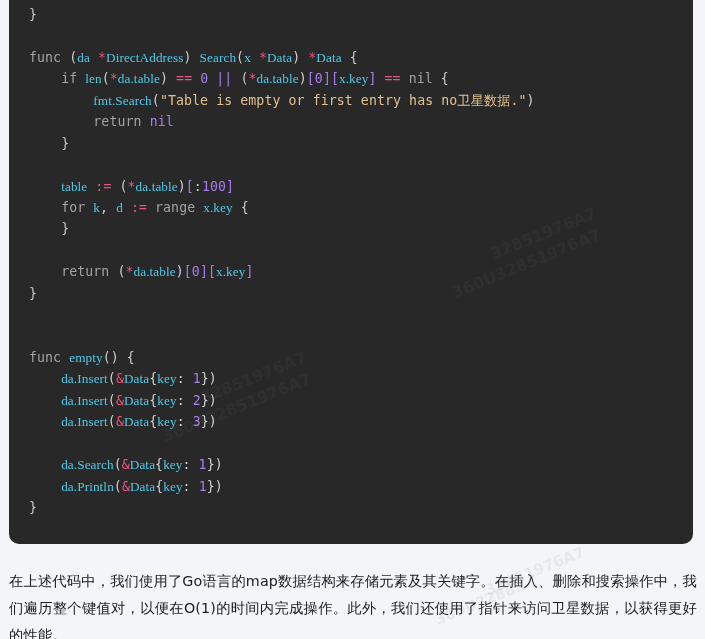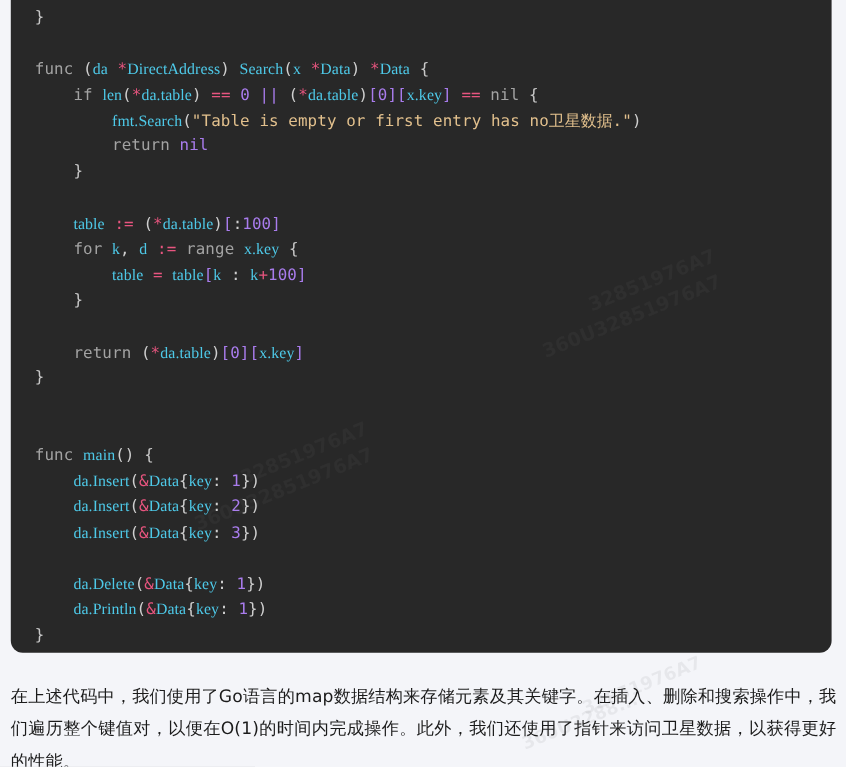--- a/index.html
+++ b/index.html
@@ -115,33 +115,32 @@
         <div class="code-line"><span class="br">}</span></div>
         <div class="code-line">&nbsp;</div>
         <div class="code-line"><span class="kw">func</span><span class="pn"> </span><span class="pn">(</span><span class="id">da</span><span class="pn"> </span><span class="op">*</span><span class="id">DirectAddress</span><span class="pn">)</span><span class="pn"> </span><span class="id">Search</span><span class="pn">(</span><span class="id">x</span><span class="pn"> </span><span class="op">*</span><span class="id">Data</span><span class="pn">)</span><span class="pn"> </span><span class="op">*</span><span class="id">Data</span><span class="pn"> </span><span class="br">{</span></div>
         <div class="code-line"><span class="pn">    </span><span class="kw">if</span><span class="pn"> </span><span class="id">len</span><span class="pn">(</span><span class="op">*</span><span class="id">da.table</span><span class="pn">)</span><span class="pn"> </span><span class="op">==</span><span class="pn"> </span><span class="num">0</span><span class="pn"> </span><span class="num">||</span><span class="pn"> </span><span class="pn">(</span><span class="op">*</span><span class="id">da.table</span><span class="pn">)</span><span class="num">[</span><span class="num">0</span><span class="num">]</span><span class="num">[</span><span class="id">x.key</span><span class="num">]</span><span class="pn"> </span><span class="op">==</span><span class="pn"> </span><span class="kw">nil</span><span class="pn"> </span><span class="br">{</span></div>
         <div class="code-line"><span class="pn">        </span><span class="id">fmt.Search</span><span class="pn">(</span><span class="str">"Table is empty or first entry has no卫星数据."</span><span class="pn">)</span></div>
         <div class="code-line"><span class="pn">        </span><span class="kw">return</span><span class="pn"> </span><span class="num">nil</span></div>
         <div class="code-line"><span class="pn">    </span><span class="br">}</span></div>
         <div class="code-line">&nbsp;</div>
         <div class="code-line"><span class="pn">    </span><span class="id">table</span><span class="pn"> </span><span class="op">:=</span><span class="pn"> </span><span class="pn">(</span><span class="op">*</span><span class="id">da.table</span><span class="pn">)</span><span class="num">[</span><span class="pn">:</span><span class="num">100</span><span class="num">]</span></div>
         <div class="code-line"><span class="pn">    </span><span class="kw">for</span><span class="pn"> </span><span class="id">k</span><span class="pn">,</span><span class="pn"> </span><span class="id">d</span><span class="pn"> </span><span class="op">:=</span><span class="pn"> </span><span class="kw">range</span><span class="pn"> </span><span class="id">x.key</span><span class="pn"> </span><span class="br">{</span></div>
-        <div class="code-line"><span class="pn">        </span><span class="id">table</span><span class="pn"> </span><span class="op">=</span><span class="pn"> </span><span class="id">table</span><span class="num">[</span><span class="id">k</span><span class="pn"> : </span><span class="id">k</span><span class="op">+</span><span class="num">100</span><span class="num">]</span></div>
         <div class="code-line"><span class="pn">    </span><span class="br">}</span></div>
         <div class="code-line">&nbsp;</div>
         <div class="code-line"><span class="pn">    </span><span class="kw">return</span><span class="pn"> </span><span class="pn">(</span><span class="op">*</span><span class="id">da.table</span><span class="pn">)</span><span class="num">[</span><span class="num">0</span><span class="num">]</span><span class="num">[</span><span class="id">x.key</span><span class="num">]</span></div>
         <div class="code-line"><span class="br">}</span></div>
         <div class="code-line">&nbsp;</div>
         <div class="code-line">&nbsp;</div>
-        <div class="code-line"><span class="kw">func</span><span class="pn"> </span><span class="id">main</span><span class="pn">()</span><span class="pn"> </span><span class="br">{</span></div>
+        <div class="code-line"><span class="kw">func</span><span class="pn"> </span><span class="id">empty</span><span class="pn">()</span><span class="pn"> </span><span class="br">{</span></div>
         <div class="code-line"><span class="pn">    </span><span class="id">da.Insert</span><span class="pn">(</span><span class="op">&amp;</span><span class="id">Data</span><span class="pn">{</span><span class="id">key</span><span class="pn">: </span><span class="num">1</span><span class="pn">}</span><span class="pn">)</span></div>
         <div class="code-line"><span class="pn">    </span><span class="id">da.Insert</span><span class="pn">(</span><span class="op">&amp;</span><span class="id">Data</span><span class="pn">{</span><span class="id">key</span><span class="pn">: </span><span class="num">2</span><span class="pn">}</span><span class="pn">)</span></div>
         <div class="code-line"><span class="pn">    </span><span class="id">da.Insert</span><span class="pn">(</span><span class="op">&amp;</span><span class="id">Data</span><span class="pn">{</span><span class="id">key</span><span class="pn">: </span><span class="num">3</span><span class="pn">}</span><span class="pn">)</span></div>
         <div class="code-line">&nbsp;</div>
-        <div class="code-line"><span class="pn">    </span><span class="id">da.Delete</span><span class="pn">(</span><span class="op">&amp;</span><span class="id">Data</span><span class="pn">{</span><span class="id">key</span><span class="pn">: </span><span class="num">1</span><span class="pn">}</span><span class="pn">)</span></div>
+        <div class="code-line"><span class="pn">    </span><span class="id">da.Search</span><span class="pn">(</span><span class="op">&amp;</span><span class="id">Data</span><span class="pn">{</span><span class="id">key</span><span class="pn">: </span><span class="num">1</span><span class="pn">}</span><span class="pn">)</span></div>
         <div class="code-line"><span class="pn">    </span><span class="id">da.Println</span><span class="pn">(</span><span class="op">&amp;</span><span class="id">Data</span><span class="pn">{</span><span class="id">key</span><span class="pn">: </span><span class="num">1</span><span class="pn">}</span><span class="pn">)</span></div>
         <div class="code-line"><span class="br">}</span></div>
       </div>
   </div>
 
   <span class="wm wm-a">32851976A7</span>
   <span class="wm wm-b">360U32851976A7</span>
   <span class="wm wm-c">32851976A7</span>
   <span class="wm wm-d">360U32851976A7</span>
 </div>

